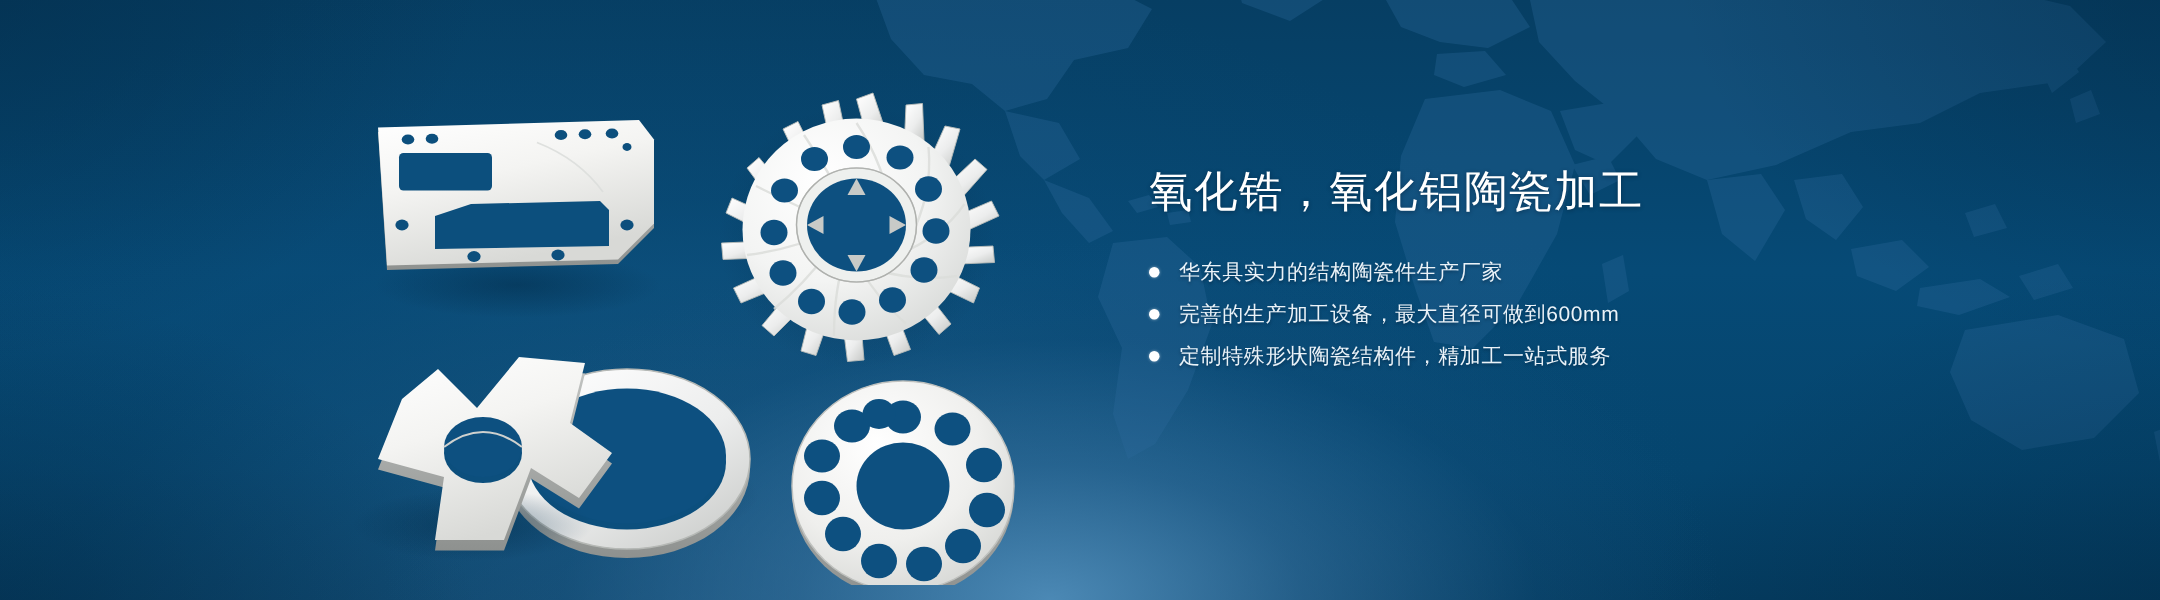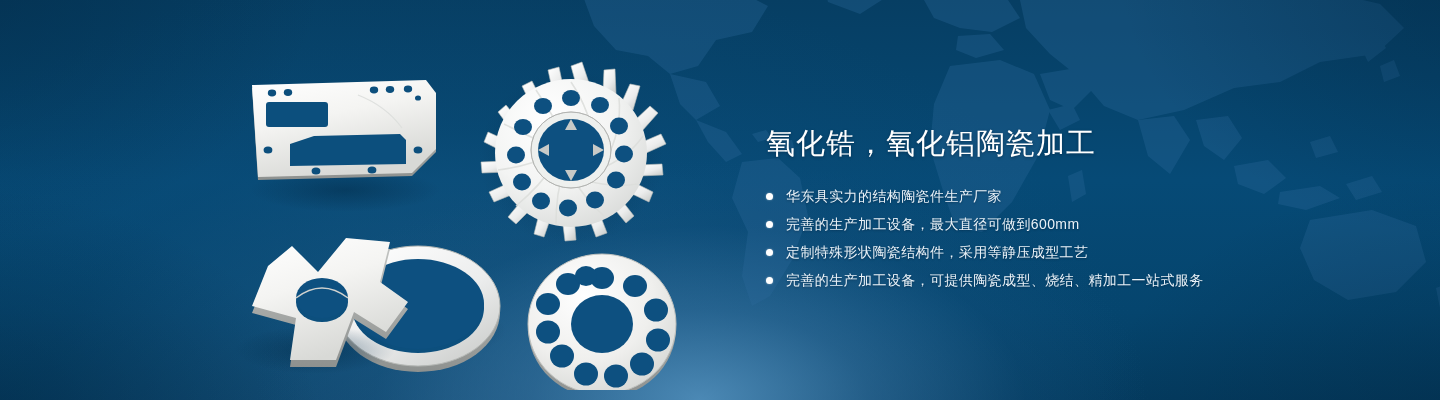--- a/index.html
+++ b/index.html
@@ -36,21 +36,21 @@
     opacity:0.33;
   }
   .worldmap svg{display:block;width:100%;height:100%;}
   .worldmap path{fill:#2d6a9c;}
 
   
   .products{position:absolute;left:230px;top:40px;width:500px;height:350px;}
   .products svg{display:block;width:100%;height:100%;}
 
   
-  .copy{position:absolute;left:766px;top:124px;width:560px;}
+  .copy{position:absolute;left:766px;top:109px;width:560px;}
   .headline{
     font-size:29px;line-height:38px;color:#ffffff;font-weight:400;
     letter-spacing:1px;margin:0 0 24px 0;white-space:nowrap;
     text-shadow:0 1px 3px rgba(0,20,40,0.45);
   }
   .bullets{list-style:none;margin:0;padding:0;}
   .bullet{
     display:flex;align-items:flex-start;
     margin-bottom:7px;
   }
@@ -293,22 +293,18 @@
       <li class="bullet">
         <span class="bullet-dot"></span>
         <span class="bullet-text">华东具实力的结构陶瓷件生产厂家</span>
       </li>
       <li class="bullet">
         <span class="bullet-dot"></span>
         <span class="bullet-text">完善的生产加工设备，最大直径可做到600mm</span>
       </li>
       <li class="bullet">
         <span class="bullet-dot"></span>
-        <span class="bullet-text">定制特殊形状陶瓷结构件，采用等静压成型工艺</span>
-      </li>
-      <li class="bullet">
-        <span class="bullet-dot"></span>
-        <span class="bullet-text">完善的生产加工设备，可提供陶瓷成型、烧结、精加工一站式服务</span>
+        <span class="bullet-text">定制特殊形状陶瓷结构件，精加工一站式服务</span>
       </li>
     </ul>
   </div>
 
 </div>
 
 </body></html>

